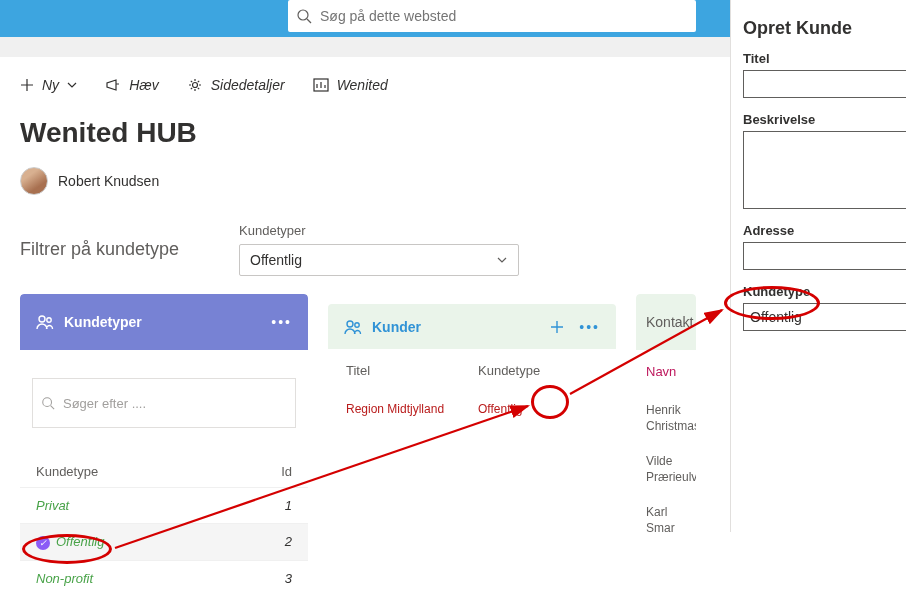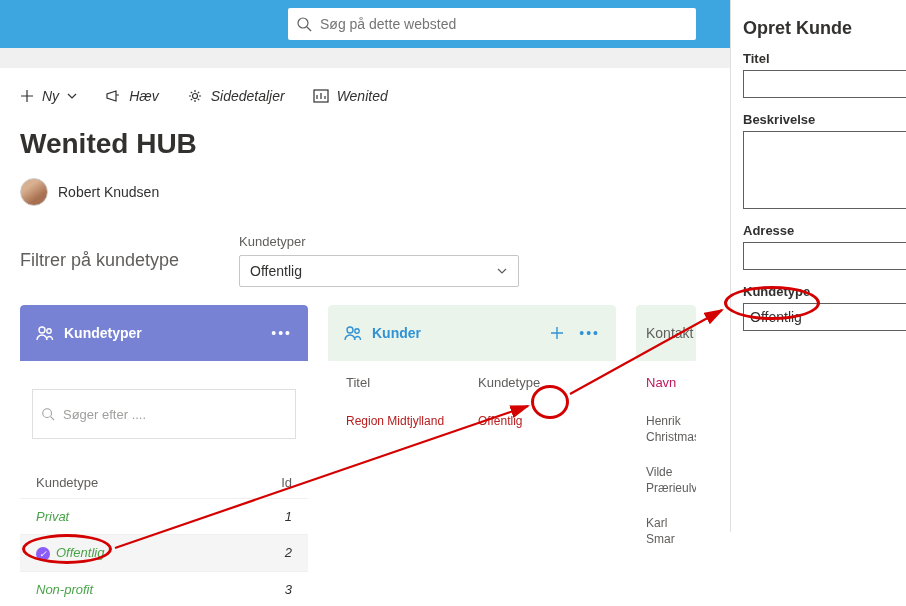--- a/index.html
+++ b/index.html
@@ -1,18 +1,18 @@
 <!DOCTYPE html>
 <html><head>
   <meta charset="utf-8">
   <style>
     * { box-sizing: border-box; margin: 0; padding: 0; }
     body { font-family: 'Segoe UI', Tahoma, sans-serif; font-size: 14px; color: #323130; overflow: hidden; width: 906px; height: 606px; position: relative; background: #fff; }
     
-    .topbar { height: 48px; background: #3da5e0; display: flex; align-items: center; padding-left: 288px; }
+    .topbar { height: 37px; background: #3da5e0; display: flex; padding-left: 288px; }
     .search-box { width: 408px; height: 32px; background: #fff; border-radius: 2px; display: flex; align-items: center; padding: 0 8px; }
     .search-box svg { margin-right: 8px; flex-shrink: 0; }
     .search-box input { border: none; outline: none; flex: 1; font-size: 14px; color: #605e5c; }
 
     .band { height: 20px; background: #f0f0f0; }
 
     .toolbar { display: flex; align-items: center; padding: 20px 20px 12px 20px; gap: 28px; font-style: italic; }
     .toolbar-item { display: flex; align-items: center; gap: 8px; color: #323130; font-size: 14px; cursor: pointer; }
 
     .title { font-size: 28px; font-weight: 600; padding: 12px 20px 18px 20px; }
@@ -28,21 +28,21 @@
     .dropdown { width: 280px; height: 32px; border: 1px solid #c8c6c4; border-radius: 2px; display: flex; align-items: center; justify-content: space-between; padding: 0 10px; color: #323130; }
 
     .columns { display: flex; gap: 20px; padding: 18px 20px 0 20px; }
     .col { border-radius: 4px; overflow: hidden; }
 
     .col-purple { width: 288px; background: #fff; }
     .col-purple-header { background: #7782d4; color: #fff; height: 56px; display: flex; align-items: center; justify-content: space-between; padding: 0 16px; border-radius: 4px 4px 0 0; }
     .col-purple-header .hdr-left { display: flex; align-items: center; gap: 10px; font-weight: 600; }
 
     .col-green { width: 288px; }
-    .col-green-header { background: #eaf4ea; color: #3193d6; height: 56px; display: flex; align-items: center; justify-content: space-between; padding: 0 16px; border-radius: 4px 4px 0 0; }
+    .col-green-header { background: #eaf4ea; color: #3193d6; height: 45px; display: flex; align-items: center; justify-content: space-between; padding: 0 16px; border-radius: 4px 4px 0 0; margin-top: 10px; }
     .col-green-header .hdr-left { display: flex; align-items: center; gap: 10px; font-weight: 600; }
     .col-green-header .hdr-right { display: flex; align-items: center; gap: 14px; }
 
     .col-contact { width: 60px; background: #fff; }
     .col-contact-header { background: #eaf4ea; color: #605e5c; height: 56px; display: flex; align-items: center; padding: 0 10px; border-radius: 4px 4px 0 0; font-size: 14px; }
 
     .search-inside { margin: 28px 12px; height: 50px; border: 1px solid #e1dfdd; display: flex; align-items: center; padding: 0 8px; color: #a19f9d; font-size: 13px; }
     .search-inside svg { margin-right: 8px; }
 
     .table-head { display: flex; padding: 8px 16px; font-size: 13px; color: #605e5c; }

